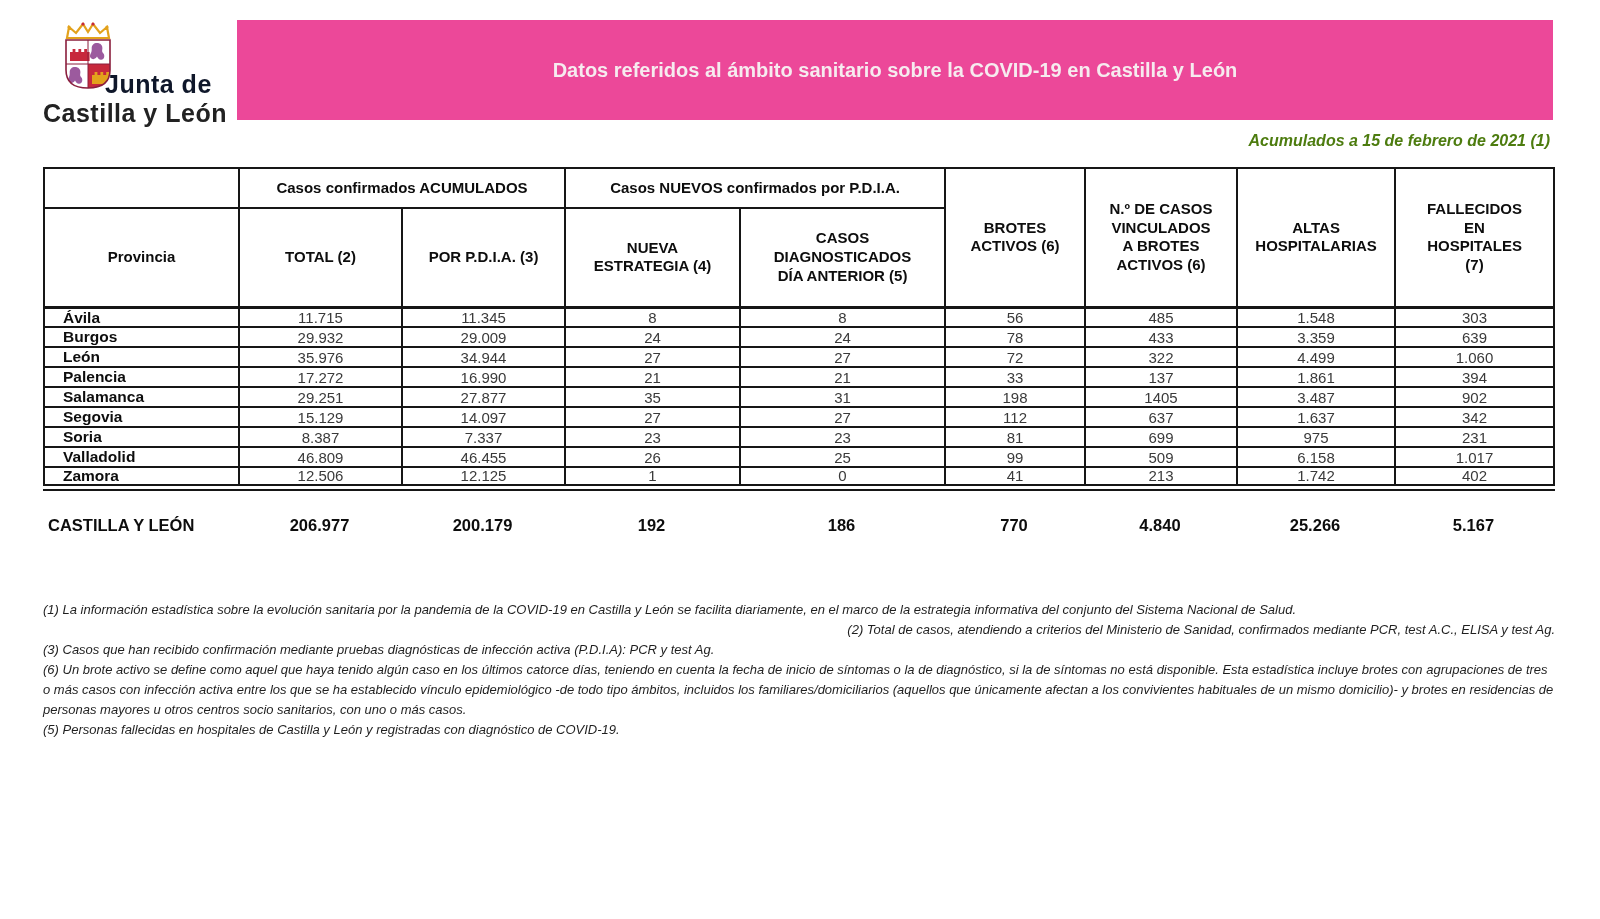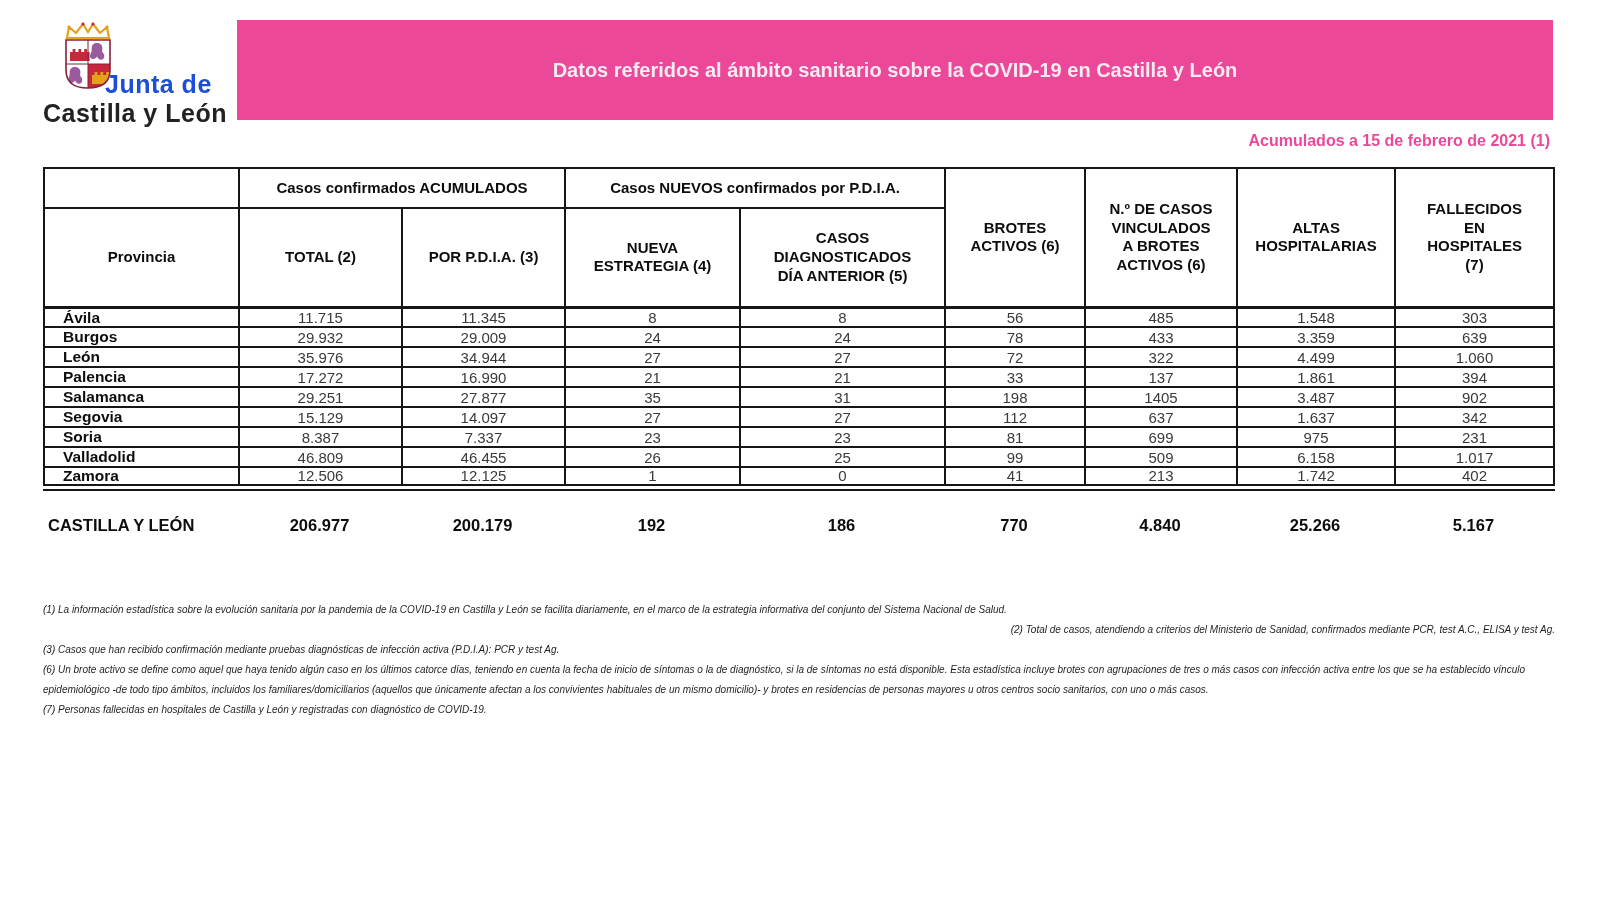--- a/index.html
+++ b/index.html
@@ -5,34 +5,34 @@
   * { box-sizing: border-box; }
   html, body { margin: 0; padding: 0; background: #ffffff; }
   .page {
     position: relative; width: 1600px; height: 919px; background: #ffffff;
     font-family: "Liberation Sans", sans-serif; overflow: hidden; color: #1a1a1a;
   }
 
   
   .logo { position: absolute; left: 45px; top: 20px; width: 210px; height: 100px; }
   .logo svg { position: absolute; left: 12px; top: 0; }
-  .logo-line1 { position: absolute; left: 60px; top: 50px; font-size: 25px; font-weight: bold; color: #1d4ed8; letter-spacing: 0.5px; }
+  .logo-line1 { position: absolute; left: 60px; top: 50px; font-size: 25px; font-weight: bold; color: #0f172a; letter-spacing: 0.5px; }
   .logo-line2 { position: absolute; left: -2px; top: 79px; font-size: 25px; font-weight: bold; color: #222; letter-spacing: 0.5px; white-space: nowrap; }
 
   
   .banner {
     position: absolute; left: 237px; top: 20px; width: 1316px; height: 100px;
     background: #b02647; display: flex; align-items: center; justify-content: center;
   }
   .banner-title { color: #f6ebef; font-size: 20px; font-weight: bold; margin: 0; text-align: center; }
 
   
   .date-note {
-    position: absolute; right: 50px; top: 132px; font-size: 16px; 
-    font-weight: bold; color: #ec4899;
+    position: absolute; right: 50px; top: 132px; font-size: 16px; font-style: italic;
+    font-weight: bold; color: #4d7c0f;
   }
 
   
   table.data {
     position: absolute; left: 43px; top: 167px; width: 1510px;
     border-collapse: collapse; table-layout: fixed;
   }
   table.data td, table.data th { border: 2px solid #161616; padding: 0 4px; }
   table.data th { font-size: 15px; font-weight: bold; text-align: center; white-space: pre-line; line-height: 1.25; color: #0d0d0d; }
   td.spacer { border: none; background: #fff; }
@@ -47,21 +47,21 @@
 
   
   .totals { position: absolute; left: 43px; top: 516px; width: 1510px; display: flex; font-weight: bold; font-size: 16.5px; color: #0d0d0d; }
   .totals span { display: inline-block; text-align: center; }
   .totals .t-label { width: 195px; text-align: left; padding-left: 5px; }
   .t-c0 { width: 163px; } .t-c1 { width: 163px; } .t-c2 { width: 175px; }
   .t-c3 { width: 205px; } .t-c4 { width: 140px; } .t-c5 { width: 152px; }
   .t-c6 { width: 158px; } .t-c7 { width: 159px; }
 
   
-  .footnotes { position: absolute; left: 43px; top: 600px; width: 1512px; font-style: italic; font-size: 10px; color: #1f1f1f; line-height: 20px; }
+  .footnotes { position: absolute; left: 43px; top: 600px; width: 1512px; font-style: italic; font-size: 13px; color: #1f1f1f; line-height: 20px; }
   .footnotes p { margin: 0; }
   .fn-1 { margin-top: 10px; }
   .fn-2 { margin-top: 28px; text-align: right; }
   .fn-3 { margin-top: 28px; }
   .fn-4 { margin-top: 14px; }
   .fn-5 { margin-top: 10px; }
   .fn-6 { margin-top: 10px; }
   .fn-7 { margin-top: 18px; }
 </style>
 </head>
@@ -263,16 +263,16 @@
       <span class="t-c5">4.840</span>
       <span class="t-c6">25.266</span>
       <span class="t-c7">5.167</span>
     </div>
 
   <div class="footnotes">
     <p class="fn-1">(1) La información estadística sobre la evolución sanitaria por la pandemia de la COVID-19 en Castilla y León se facilita diariamente, en el marco de la estrategia informativa del conjunto del Sistema Nacional de Salud.</p>
     <p class="fn-2">(2) Total de casos, atendiendo a criterios del Ministerio de Sanidad, confirmados mediante PCR, test A.C., ELISA y test Ag.</p>
     <p class="fn-3">(3) Casos que han recibido confirmación mediante pruebas diagnósticas de infección activa (P.D.I.A): PCR y test Ag.</p>
     <p class="fn-6">(6) Un brote activo se define como aquel que haya tenido algún caso en los últimos catorce días, teniendo en cuenta la fecha de inicio de síntomas o la de diagnóstico, si la de síntomas no está disponible. Esta estadística incluye brotes con agrupaciones de tres o más casos con infección activa entre los que se ha establecido vínculo epidemiológico -de todo tipo ámbitos, incluidos los familiares/domiciliarios (aquellos que únicamente afectan a los convivientes habituales de un mismo domicilio)- y brotes en residencias de personas mayores u otros centros socio sanitarios, con uno o más casos.</p>
-    <p class="fn-7">(7) Personas fallecidas en hospitales de Castilla y León y registradas con diagnóstico de COVID-19.</p>
+    <p class="fn-7">(5) Personas fallecidas en hospitales de Castilla y León y registradas con diagnóstico de COVID-19.</p>
   </div>
 
 </div>
 
 </body></html>

